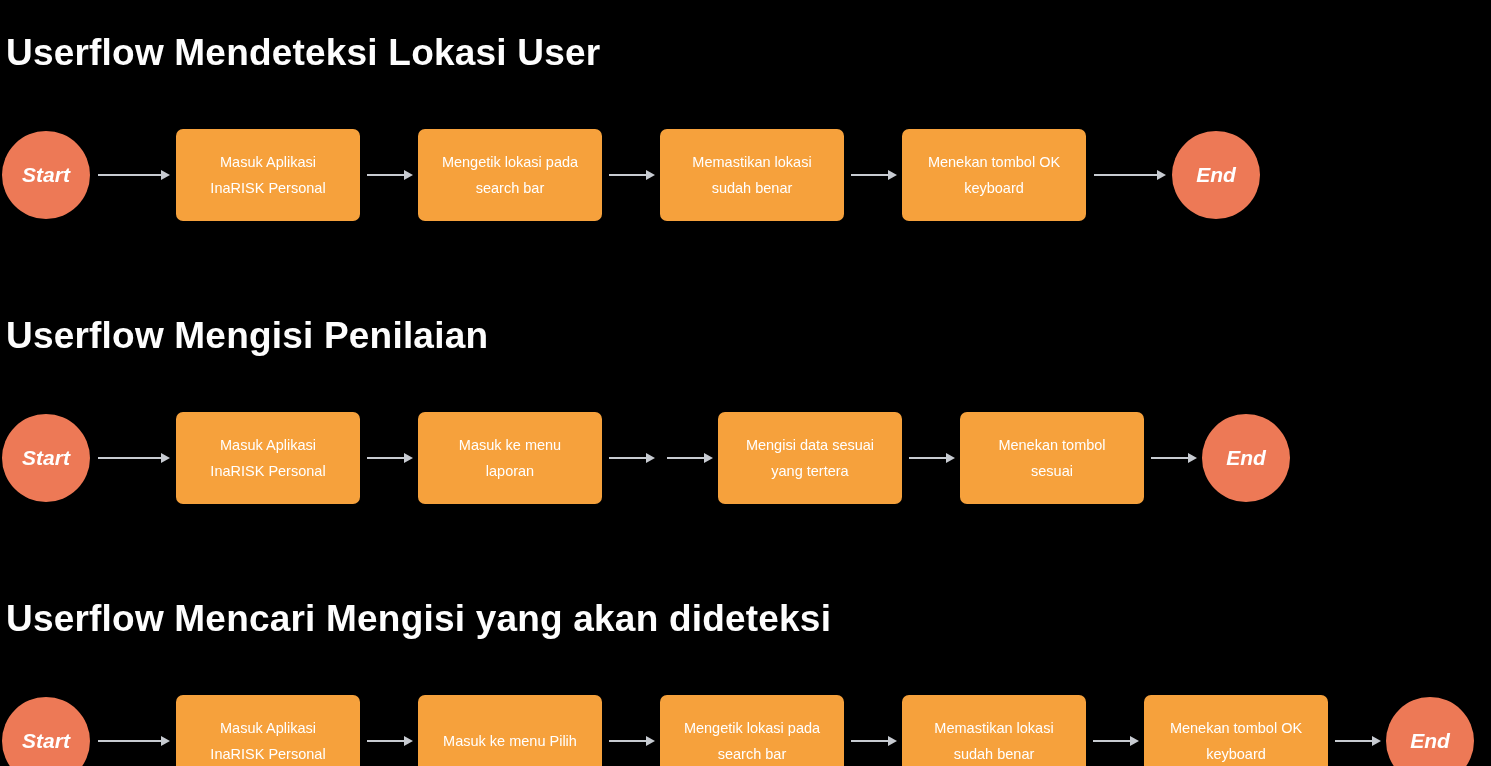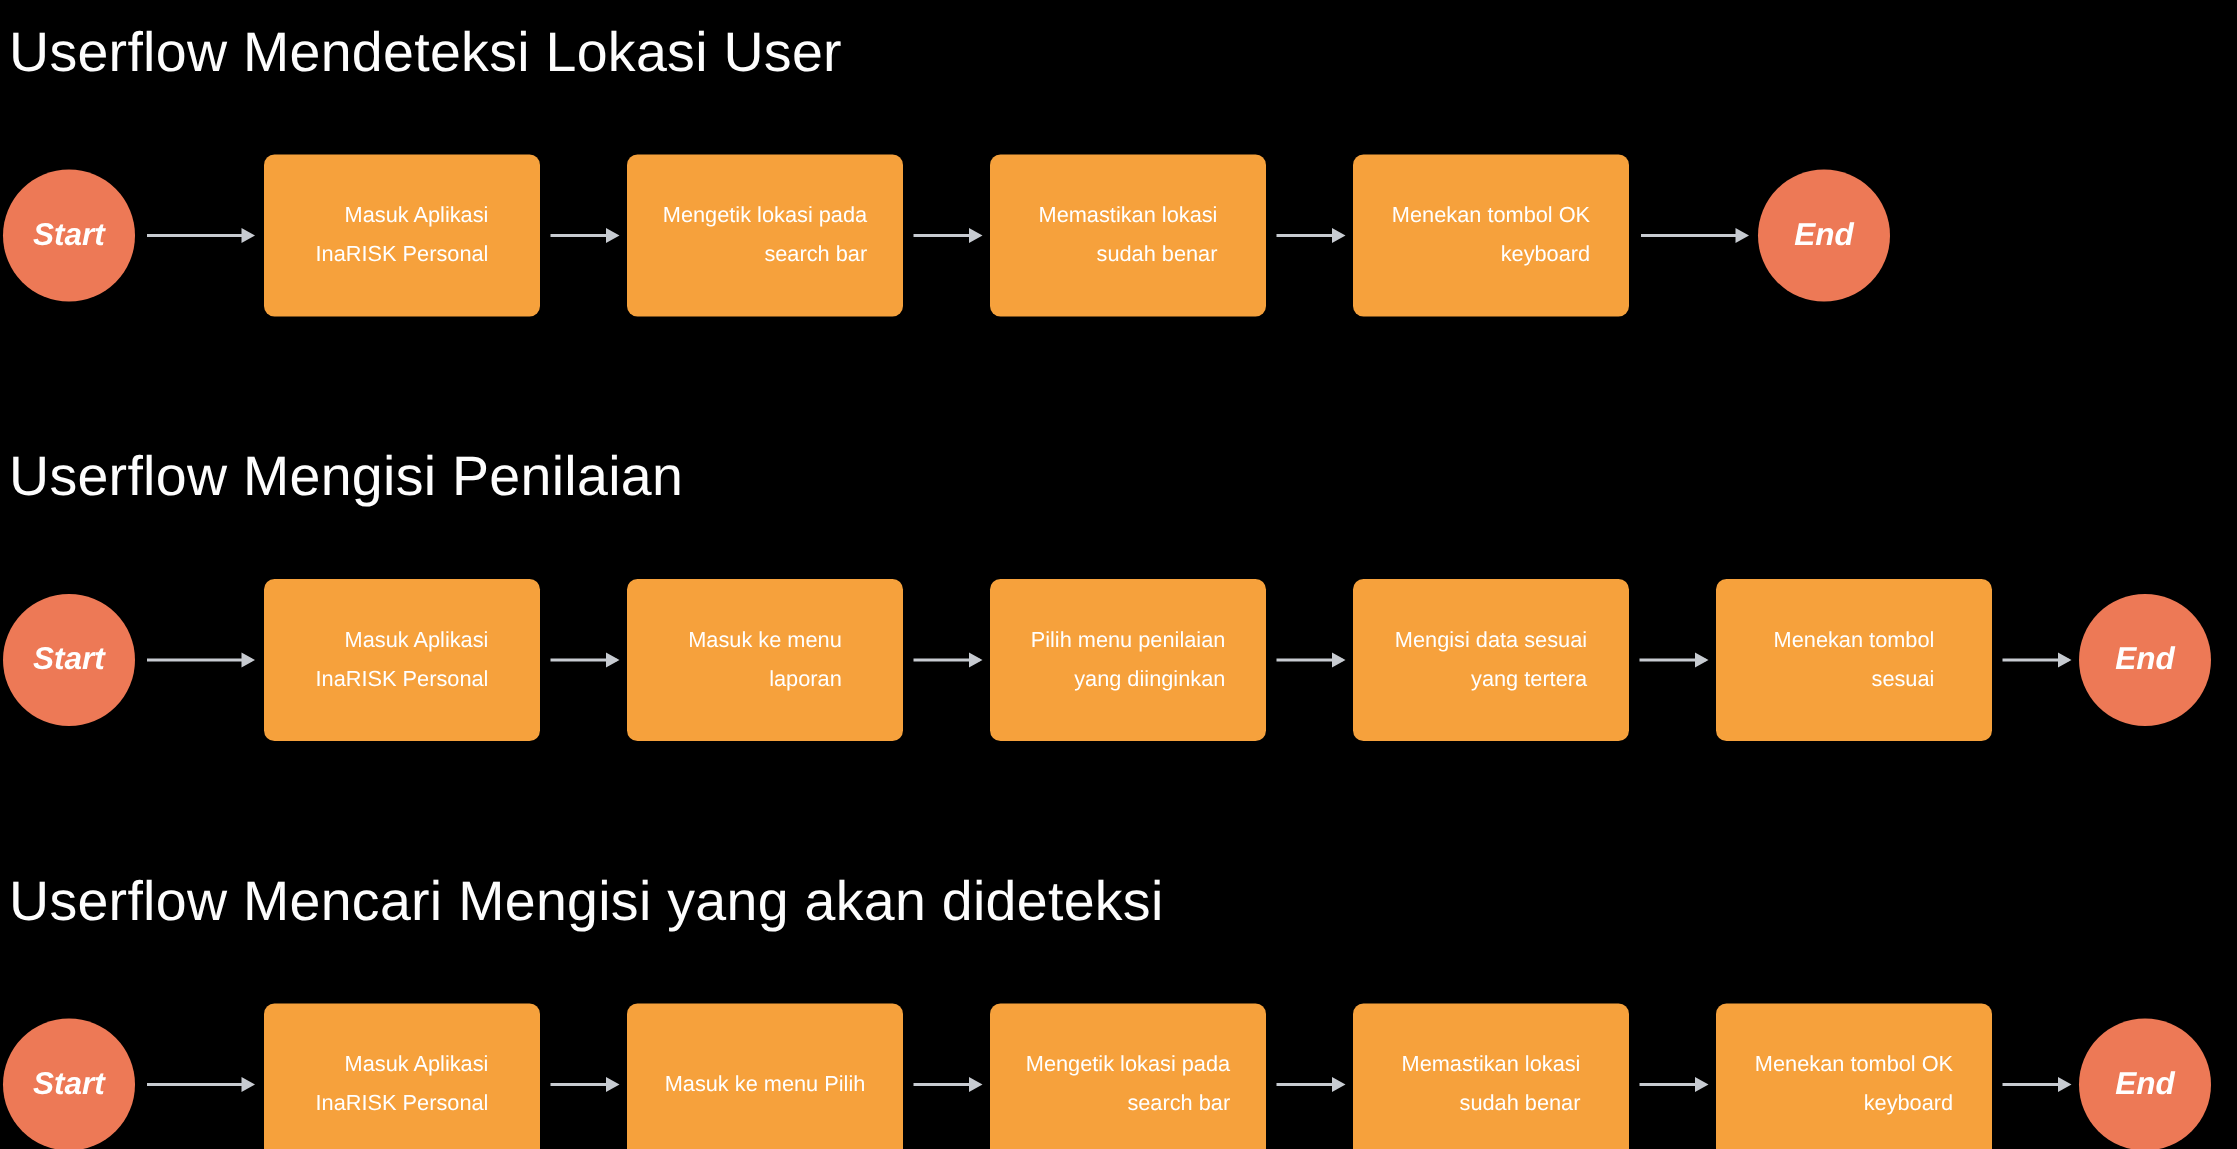--- a/index.html
+++ b/index.html
@@ -17,23 +17,23 @@
     height: 766px;
     background: var(--bg);
     overflow: hidden;
     font-family: "Liberation Sans", sans-serif;
   }
   .canvas { padding: 12px 0 0 2px; }
 
   .flow-title {
     color: var(--title);
     font-size: 37px;
-    font-weight: 400;
+    font-weight: 700;
     line-height: 46px;
-    margin: 0 0 0 4px;
+    margin: 18px 0 0 4px;
     letter-spacing: 0.2px;
   }
 
   .flow-row {
     display: flex;
     align-items: center;
     margin-top: 53px;
     height: 92px;
   }
 
@@ -49,28 +49,28 @@
     align-items: center;
     justify-content: center;
     font-size: 21px;
     font-weight: 600;
     flex: 0 0 auto;
     font-style: italic;
   }
 
   .step {
     width: 184px;
-    height: 108px;
+    height: 92px;
     border-radius: 7px;
     background: var(--box);
     color: var(--text);
     display: flex;
     align-items: center;
     justify-content: center;
-    text-align: right;
+    text-align: center;
     flex: 0 0 auto;
     padding: 0 8px;
   }
   .step-label {
     font-size: 14.5px;
     line-height: 26px;
     white-space: pre-line;
   }
 
   .arrow {
@@ -141,24 +141,20 @@
       <div class="step">
         <span class="step-label">Masuk Aplikasi
 InaRISK Personal</span>
       </div>
       <div class="arrow arrow-sm"></div>
       <div class="step">
         <span class="step-label">Masuk ke menu
 laporan</span>
       </div>
       <div class="arrow arrow-sm"></div>
-      <div class="step">
-        <span class="step-label">Pilih menu penilaian
-yang diinginkan</span>
-      </div>
       <div class="arrow arrow-sm"></div>
       <div class="step">
         <span class="step-label">Mengisi data sesuai
 yang tertera</span>
       </div>
       <div class="arrow arrow-sm"></div>
       <div class="step">
         <span class="step-label">Menekan tombol
 sesuai</span>
       </div>

